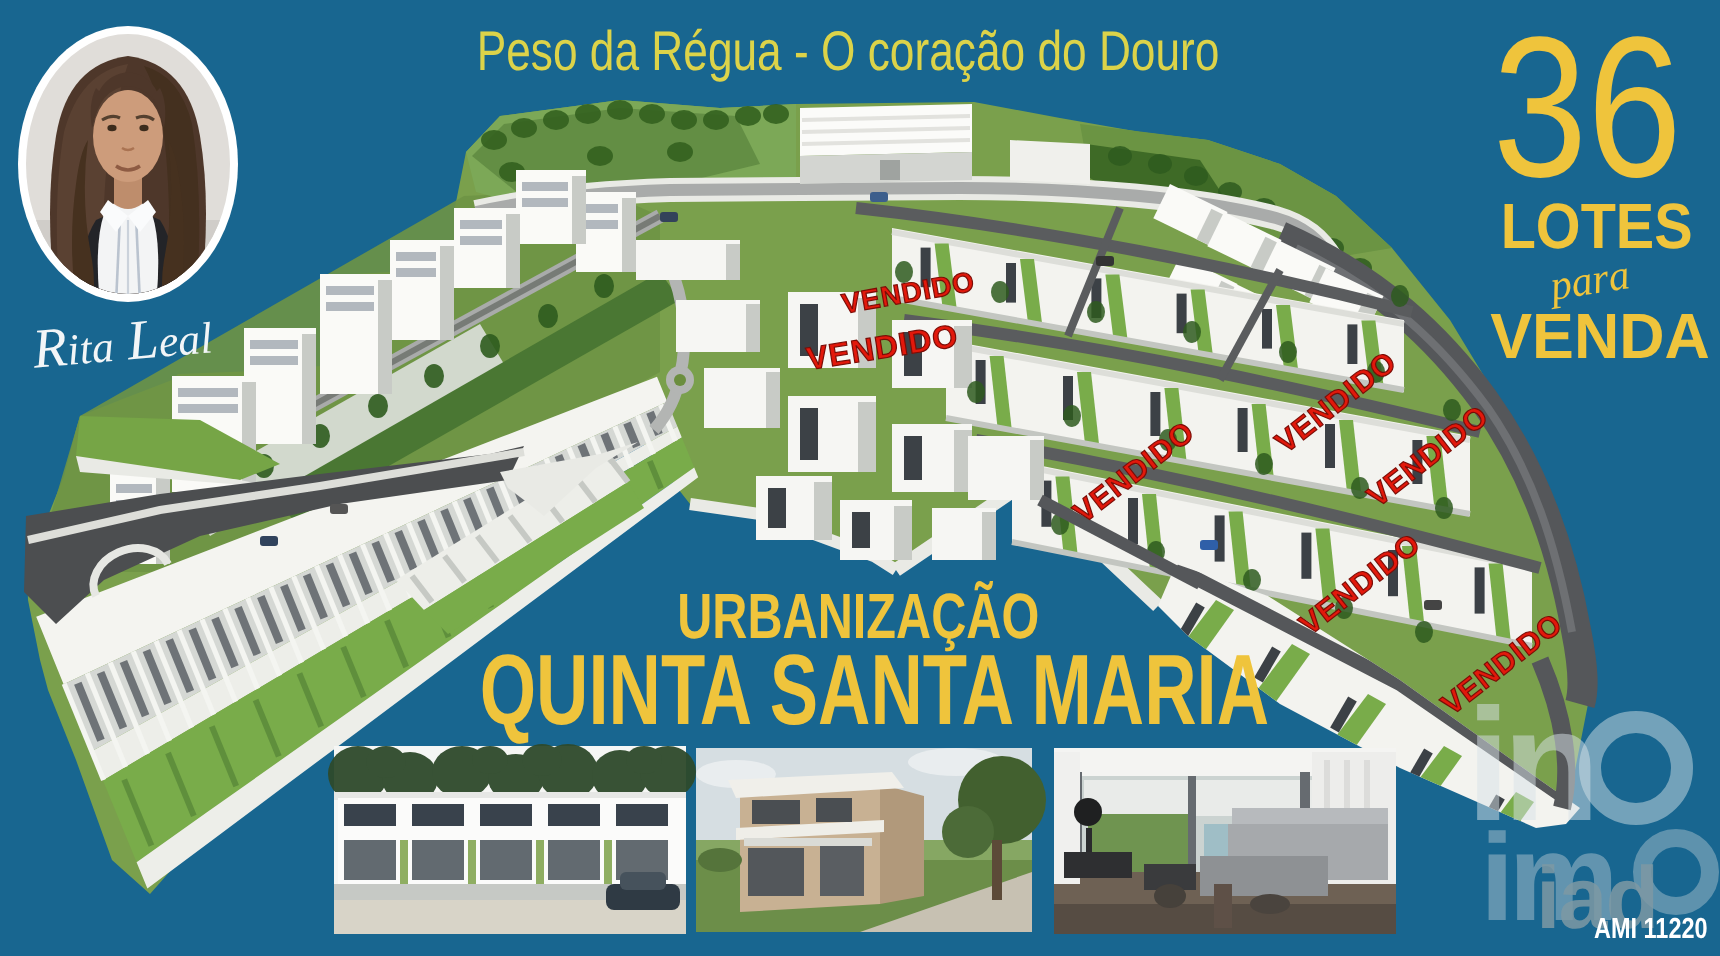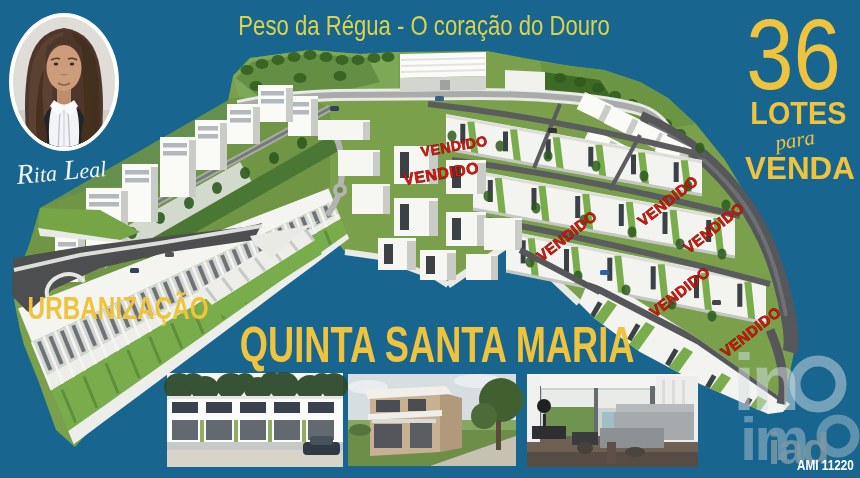--- a/index.html
+++ b/index.html
@@ -571,21 +571,21 @@
 <div class="abs" style="left:-6px;top:10px;width:860px;text-align:center;color:#DCD349;font-size:28px;white-space:nowrap;"><span style="display:inline-block;transform:scaleX(0.79);">Peso da Régua - O coração do Douro</span></div>
 
 <div class="abs" style="left:704px;top:-3px;width:180px;text-align:center;color:#EFC43C;font-size:100px;white-space:nowrap;"><span style="display:inline-block;transform:scaleX(0.85);">36</span></div>
 
 <div class="abs" style="left:708px;top:95px;width:180px;text-align:center;color:#EFC43C;font-size:32px;font-weight:bold;white-space:nowrap;"><span style="display:inline-block;transform:scaleX(0.90);">LOTES</span></div>
 
 <div class="abs" style="left:770px;top:128px;width:50px;text-align:center;color:#EFC43C;font-size:21px;font-style:italic;font-family:'Liberation Serif',serif;transform:rotate(-9deg);">para</div>
 
 <div class="abs" style="left:710px;top:150px;width:180px;text-align:center;color:#EFC43C;font-size:32px;font-weight:bold;white-space:nowrap;"><span style="display:inline-block;transform:scaleX(0.98);">VENDA</span></div>
 
-<div class="abs" style="left:-1px;top:290px;width:860px;text-align:left;color:#EFC43C;font-size:32px;font-weight:bold;white-space:nowrap;"><span style="display:inline-block;transform:scaleX(0.76);">URBANIZAÇÃO</span></div>
+<div class="abs" style="left:-1px;top:290px;width:860px;text-align:center;color:#EFC43C;font-size:32px;font-weight:bold;white-space:nowrap;"><span style="display:inline-block;transform:scaleX(0.76);">URBANIZAÇÃO</span></div>
 
 <div class="abs" style="left:7px;top:316px;width:860px;text-align:center;color:#EFC43C;font-size:50px;font-weight:bold;white-space:nowrap;"><span style="display:inline-block;transform:scaleX(0.725);">QUINTA SANTA MARIA</span></div>
 
 <svg class="abs" style="left:0px;top:148px;" width="130" height="50" viewBox="0 0 130 50">
   <text x="62" y="32" text-anchor="middle" font-family="Liberation Serif,serif" font-style="italic" font-size="28" fill="#F2F5F7" transform="rotate(-5 62 32)">R<tspan font-size="22">ita</tspan> L<tspan font-size="22">eal</tspan></text>
 </svg>
 
 <div class="abs" style="left:797px;top:457px;width:70px;color:#fff;font-size:14.5px;font-weight:bold;white-space:nowrap;"><span style="display:inline-block;transform:scaleX(0.81);transform-origin:left;">AMI 11220</span></div>
 </div>
 

